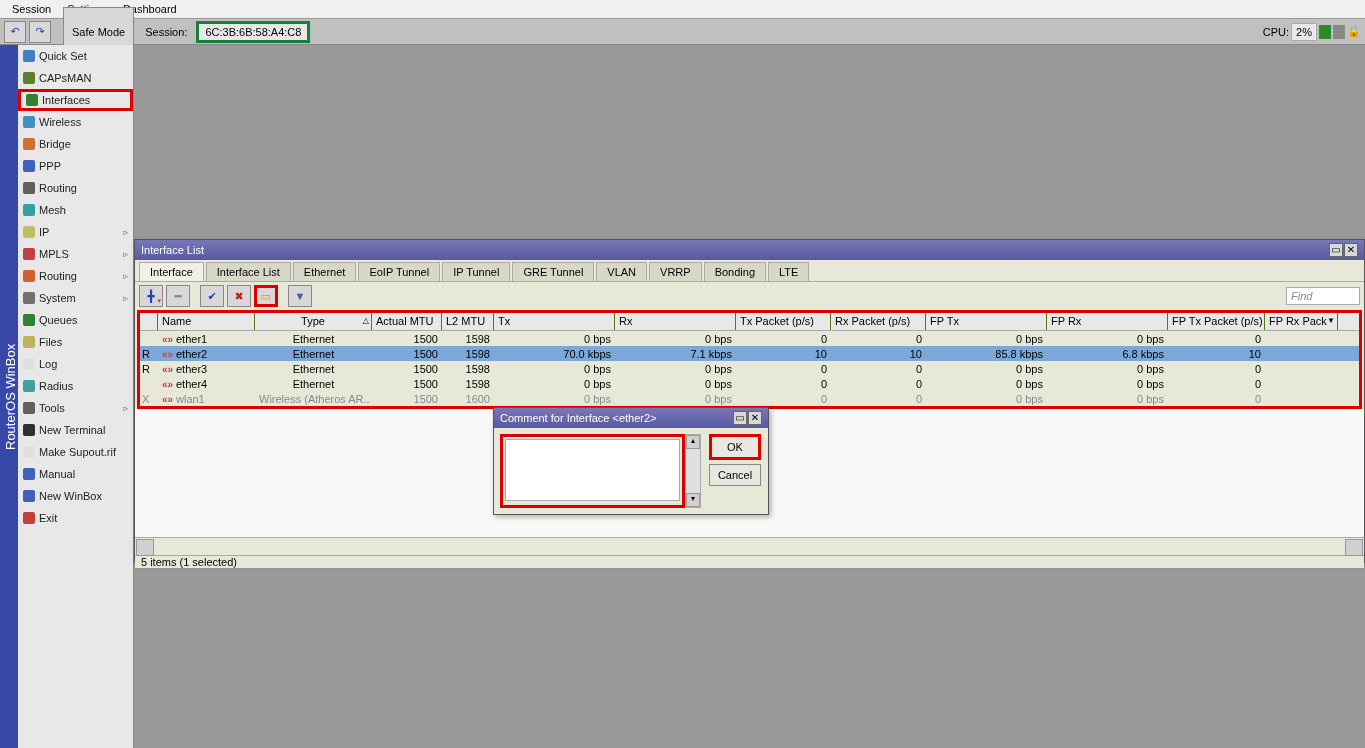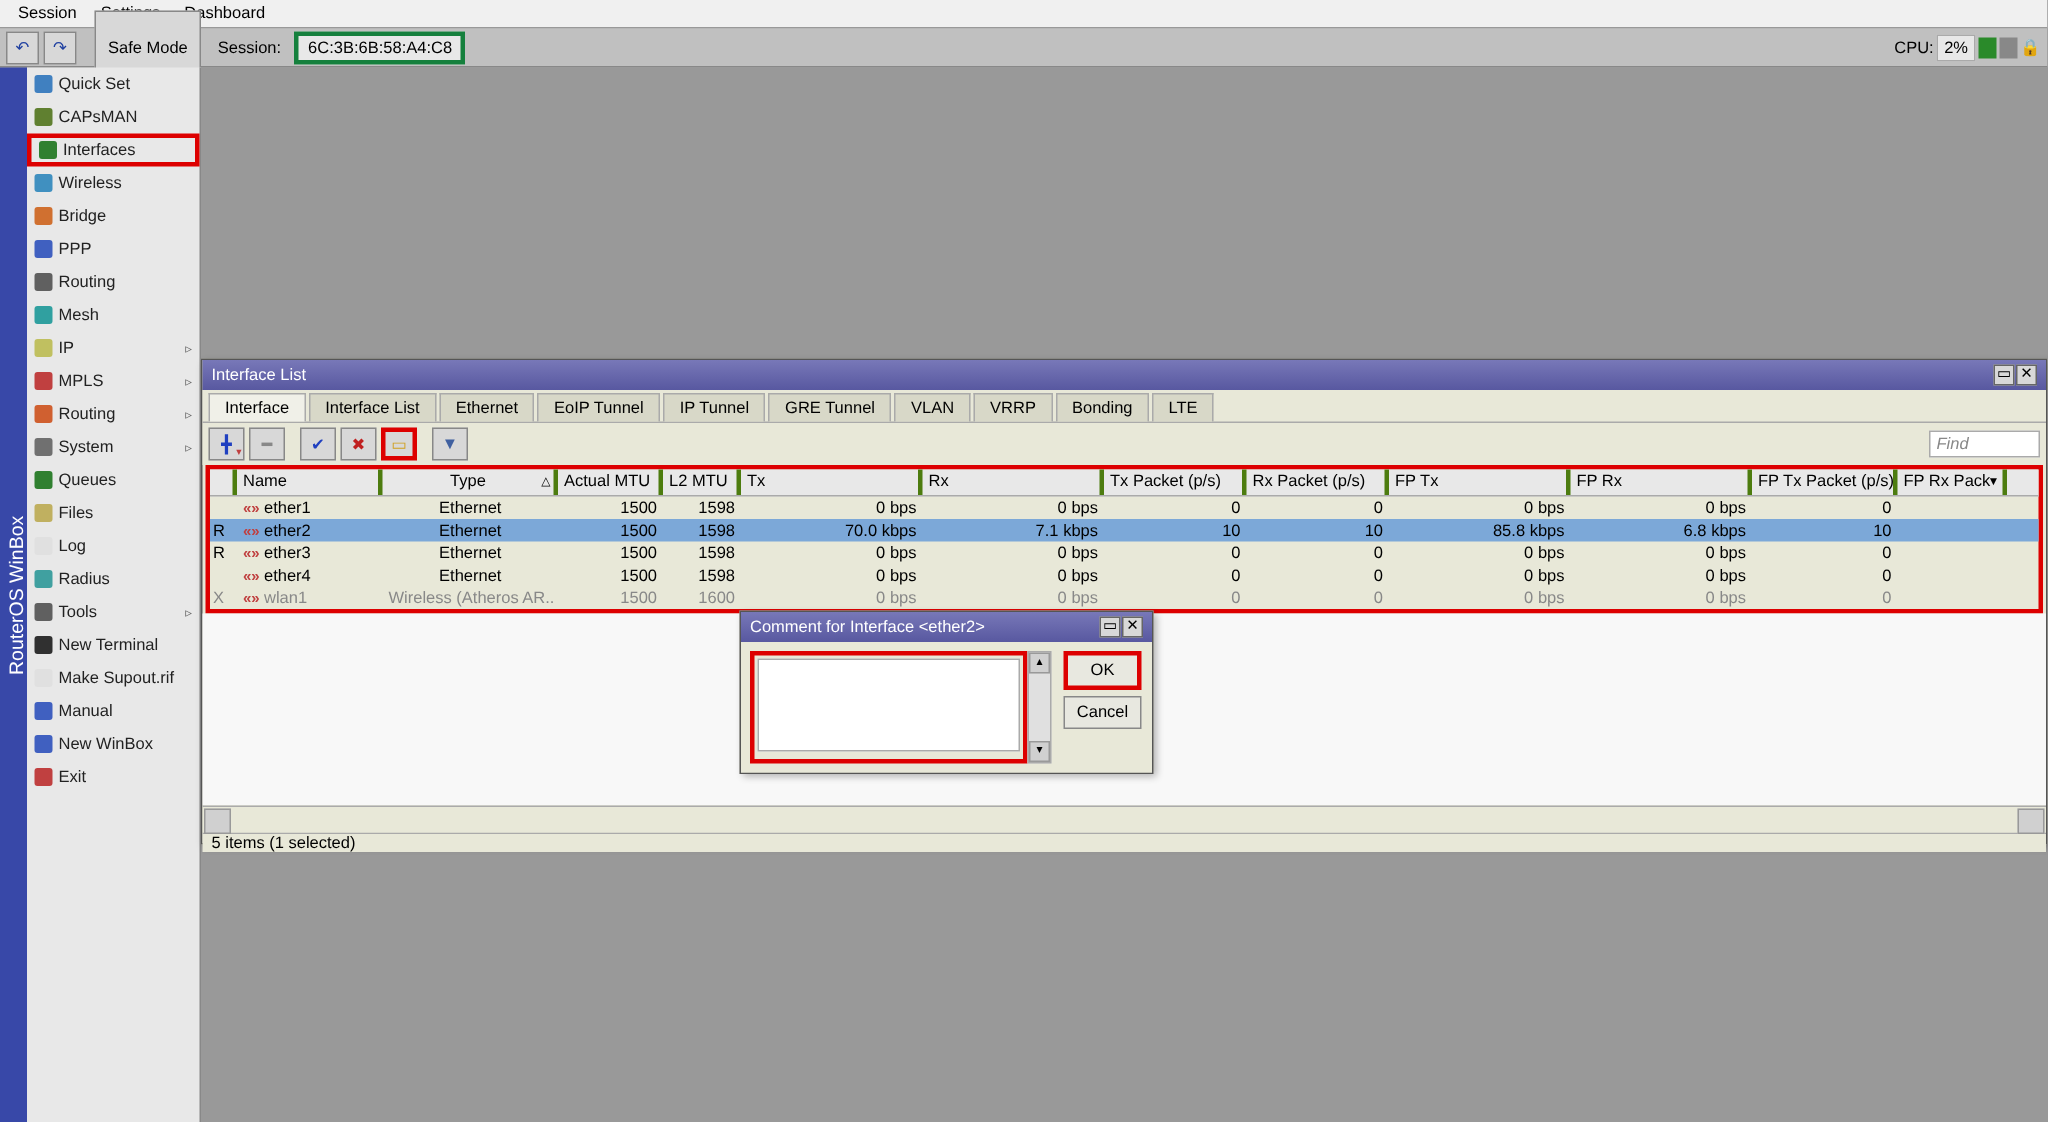--- a/index.html
+++ b/index.html
@@ -32,21 +32,21 @@
 .iflist{left:0;top:194px;width:1231px;height:324px;}
 .tabs{display:flex;background:#e8e8d8;border-bottom:1px solid #aaa;padding:2px 4px 0;}
 .tab{padding:3px 10px;border:1px solid #aaa;border-bottom:none;background:#d8d8c8;margin-right:2px;cursor:pointer;}
 .tab.active{background:#f0f0e8;}
 .iftoolbar{display:flex;padding:3px 4px;gap:3px;align-items:center;background:#e8e8d8;}
 .ifbtn{width:24px;height:22px;border:1px solid #888;background:#d8d8d8;display:flex;align-items:center;justify-content:center;cursor:pointer;position:relative;}
 .hl-comment{border:3px solid #d00!important;}
 .findbox{margin-left:auto;border:1px solid #aaa;background:#fff;padding:2px 4px;width:74px;color:#888;font-style:italic;}
 .tablewrap{border:3px solid #d00;margin:0 2px;}
 .thead{display:flex;background:#e8e8e8;border-bottom:1px solid #aaa;}
-.th{border-right:3px solid #4d7c0f;padding:2px 4px;height:17px;overflow:hidden;white-space:nowrap;position:relative;}
+.th{border-right:1px solid #4d7c0f;padding:2px 4px;height:17px;overflow:hidden;white-space:nowrap;position:relative;}
 .th .sortarr{position:absolute;right:2px;top:3px;font-size:8px;}
 .trow{display:flex;height:15px;align-items:center;}
 .trow.sel{background:#7ca8d8;}
 .trow.dis{color:#888;}
 .td{padding:0 4px;overflow:hidden;white-space:nowrap;}
 .td.r{text-align:right;}
 .flag{width:18px;text-align:left;padding-left:2px;}
 .ificon{width:14px;display:inline-block;color:#c04040;font-weight:bold;font-size:10px;}
 .scrollh{height:18px;background:#e8e8d8;border-top:1px solid #aaa;position:relative;}
 .scrollh::before,.scrollh::after{content:'';position:absolute;top:1px;width:16px;height:15px;background:#d0d0d0;border:1px solid #999;}

